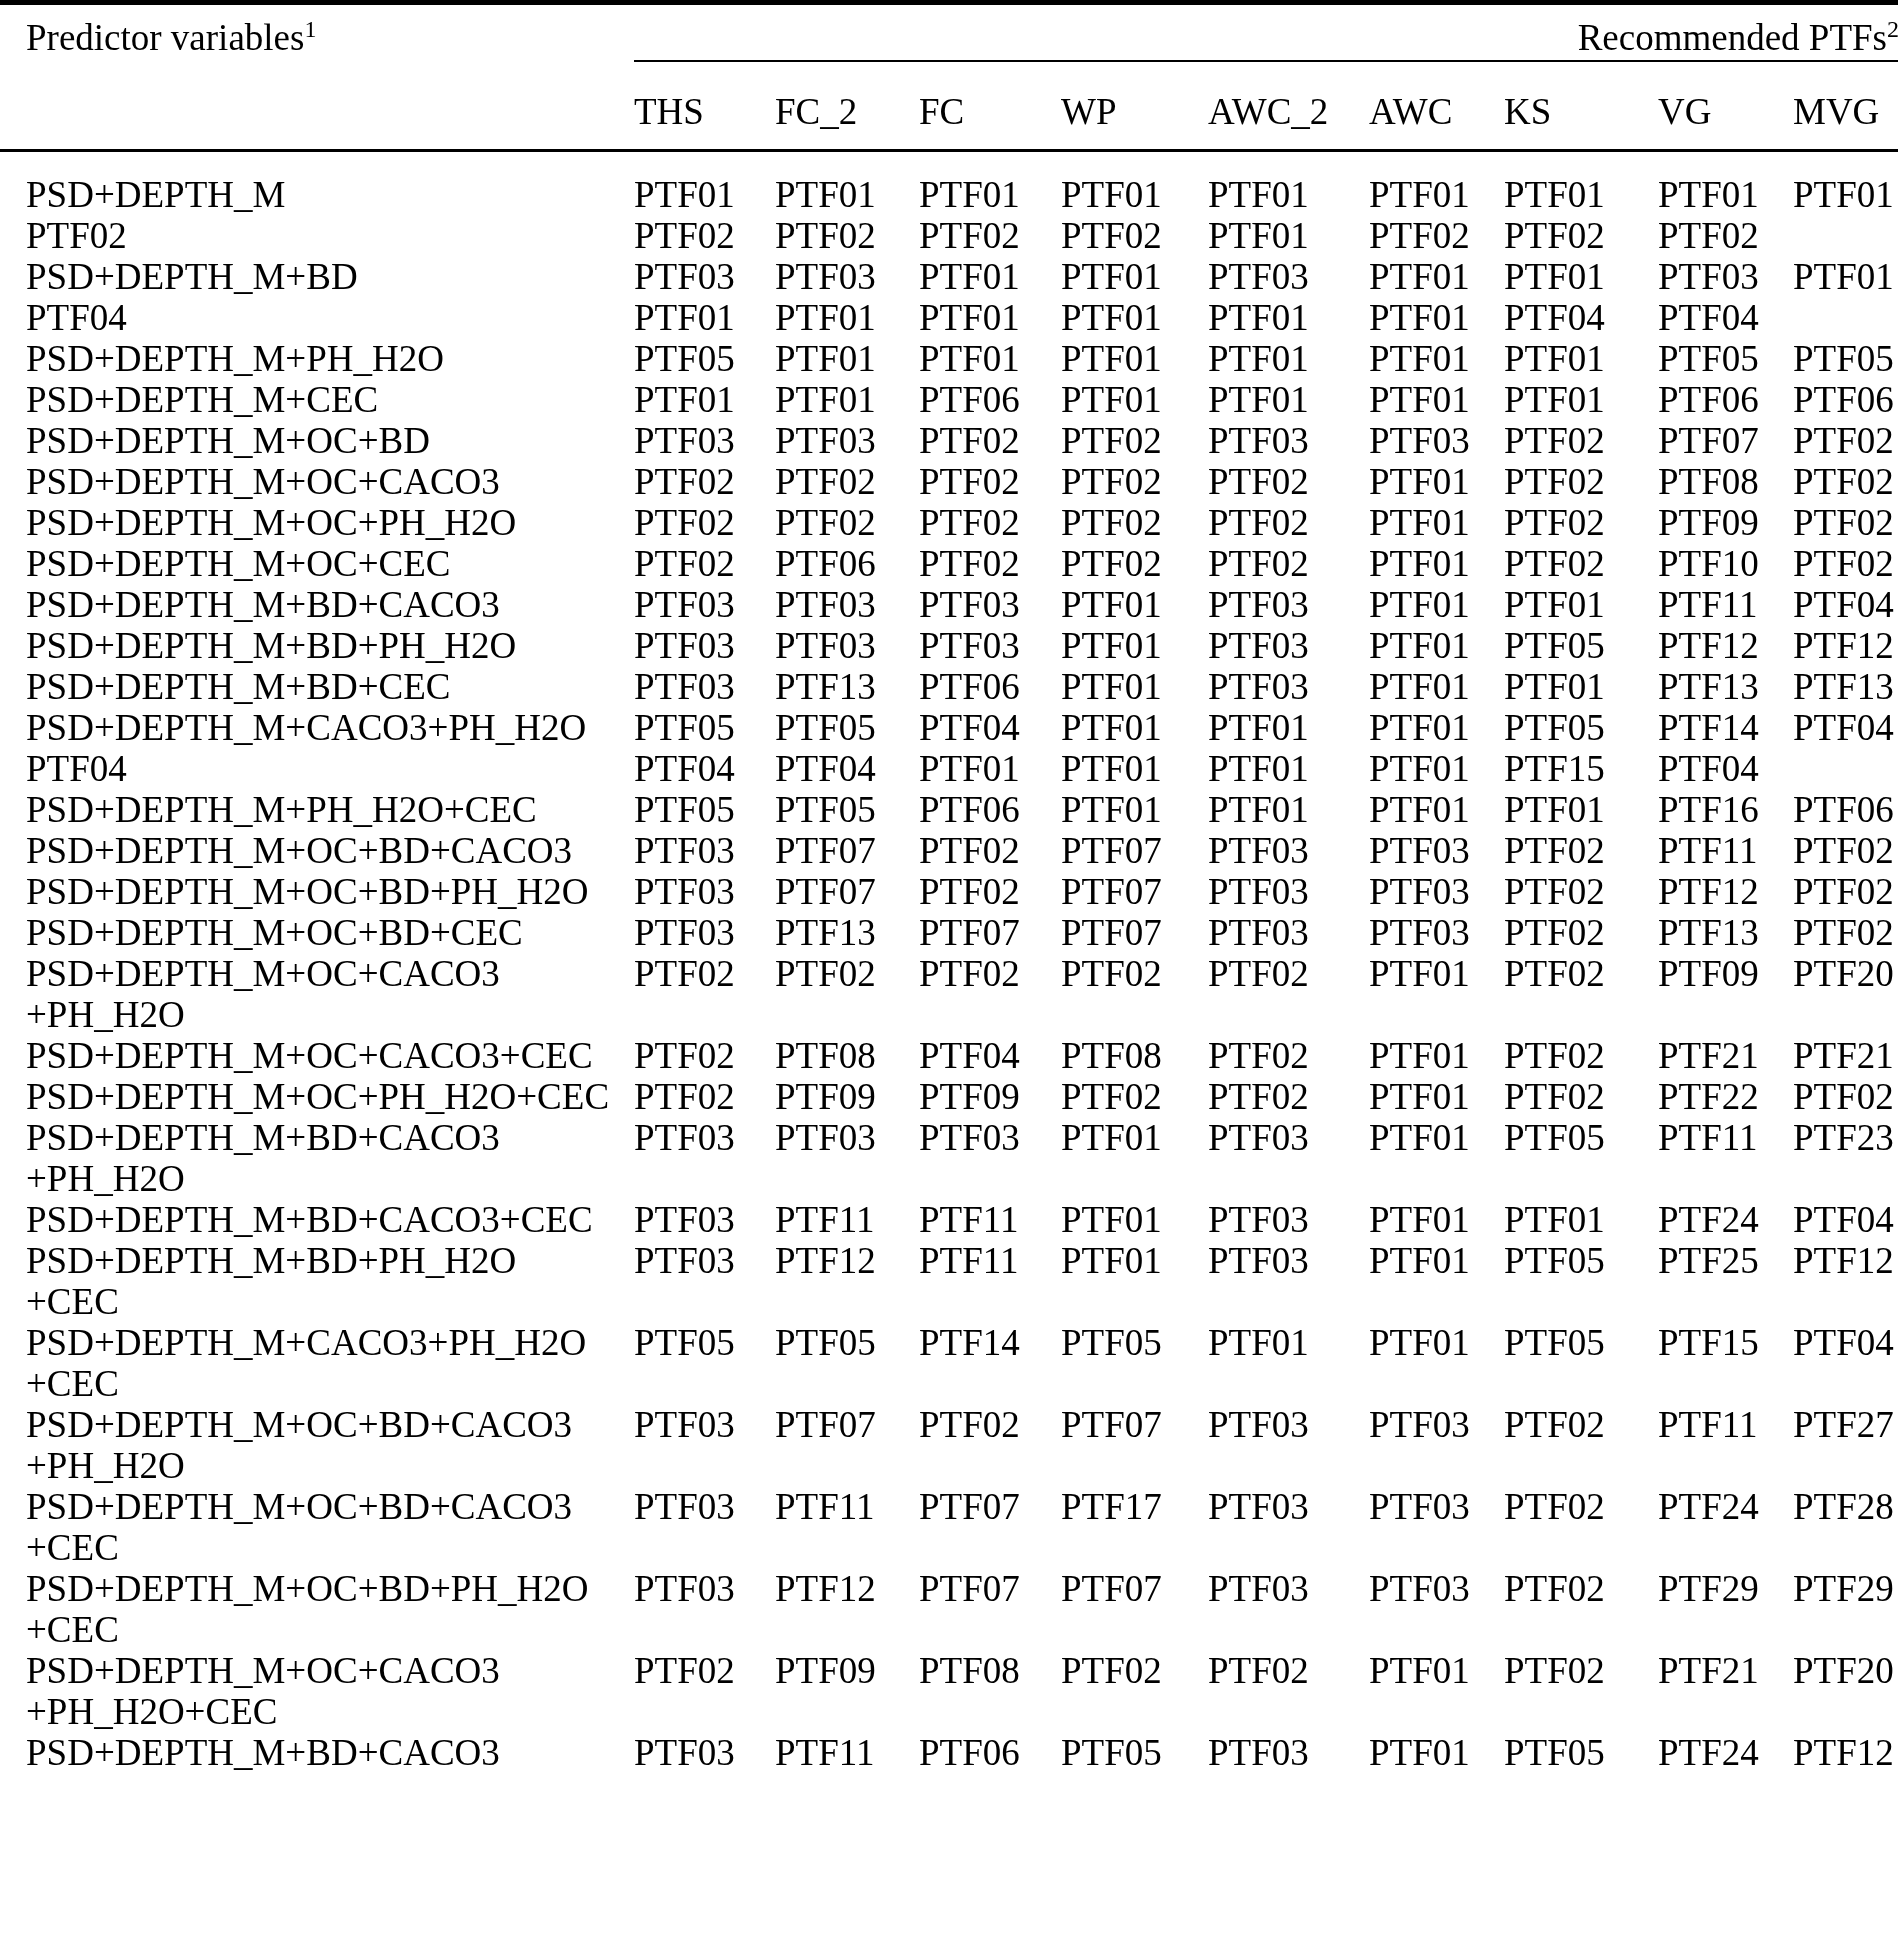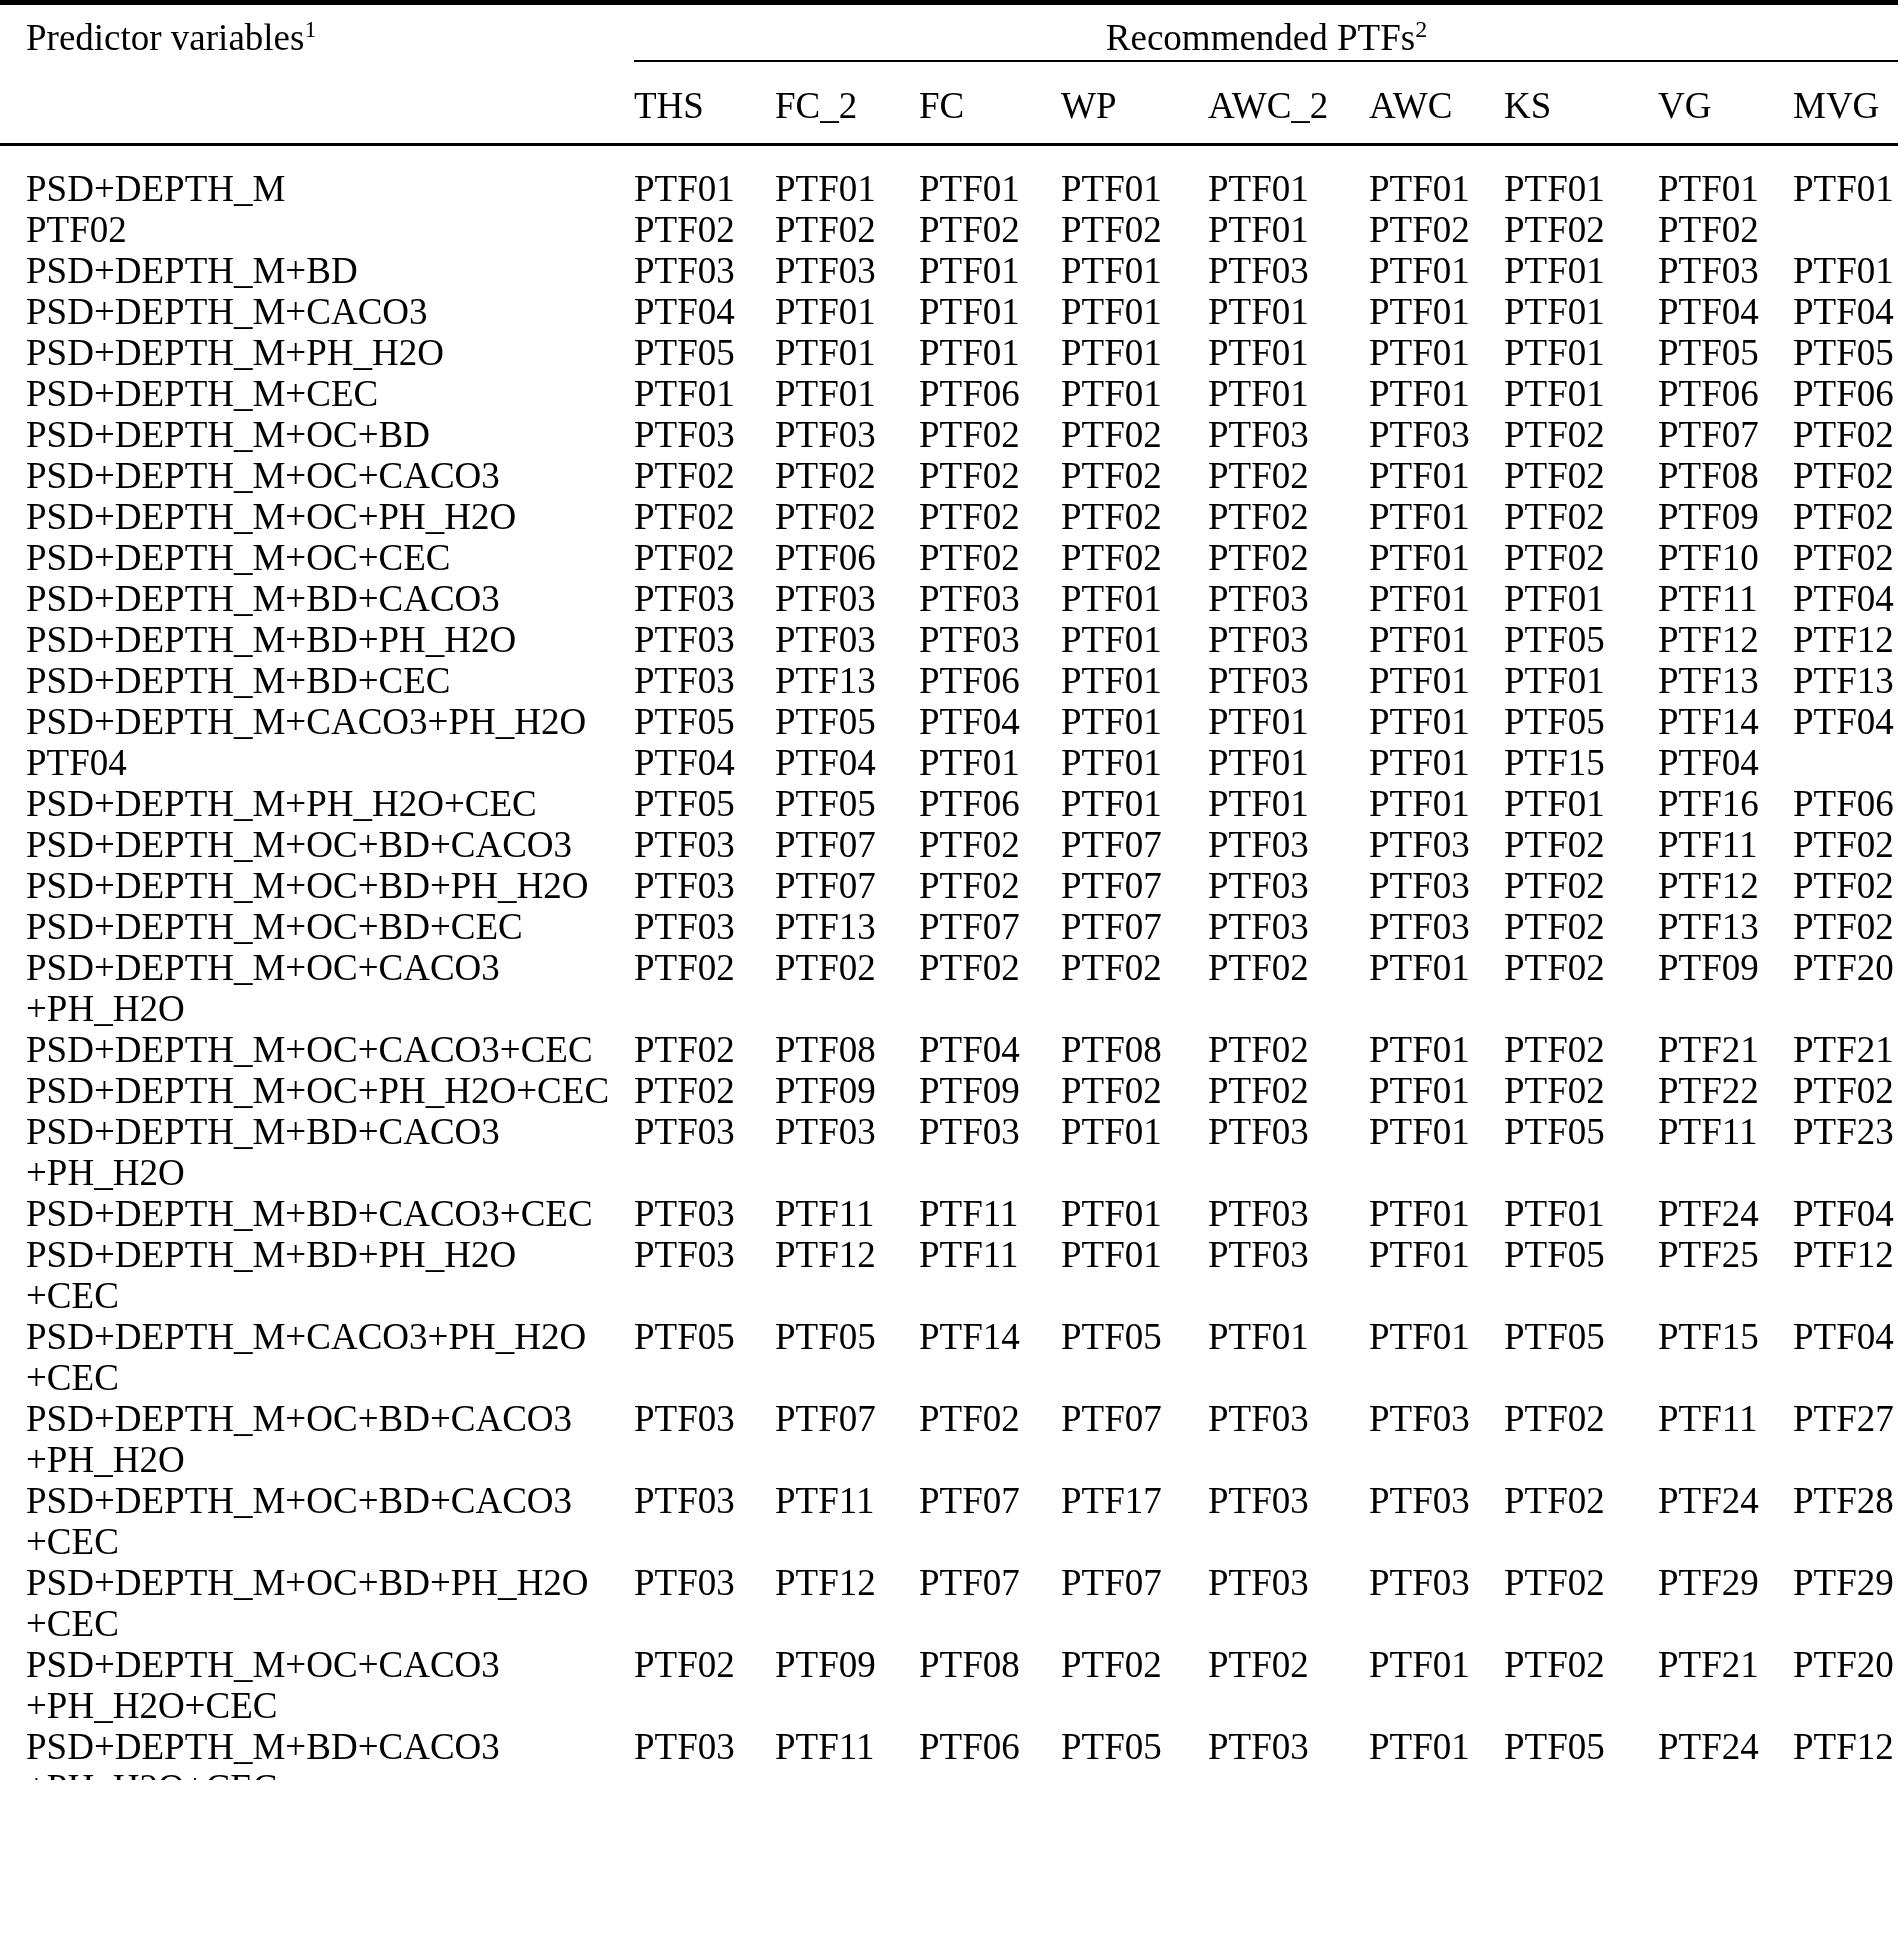--- a/index.html
+++ b/index.html
@@ -27,24 +27,24 @@
   
   .grid{
     display:grid;
     grid-template-columns:608px 141px 144px 142px 147px 161px 135px 154px 135px 106px;
   }
   .hrow1{min-height:64px;align-items:start;}
   .hrow1 .cell{padding-top:11px;line-height:44px;}
   .pred-hdr{grid-column:1/2;}
   .group-wrap{
     grid-column:2/11;
-    text-align:center;
+    text-align:right;
     border-bottom:2.8px solid #000;
     padding-top:11px;line-height:44px;
-    margin-bottom:8px;
+    margin-bottom:14px;
   }
   .hrow2 .cell{
     padding-top:14.7px;
     line-height:44px;
     height:59px;
   }
   sup{font-size:24px;line-height:0;vertical-align:super;}
   .tbody{padding-top:22px;padding-bottom:16.5px;}
   .trow .cell{
     line-height:41px;
@@ -109,21 +109,20 @@
         <div class="cell val">PTF03</div>
         <div class="cell val">PTF01</div>
         <div class="cell val">PTF01</div>
         <div class="cell val">PTF03</div>
         <div class="cell val">PTF01</div>
         <div class="cell val">PTF01</div>
         <div class="cell val">PTF03</div>
         <div class="cell val">PTF01</div>
       </div>
       <div class="grid trow">
-        <div class="cell pred">PSD+DEPTH_M+CACO3</div>
         <div class="cell val">PTF04</div>
         <div class="cell val">PTF01</div>
         <div class="cell val">PTF01</div>
         <div class="cell val">PTF01</div>
         <div class="cell val">PTF01</div>
         <div class="cell val">PTF01</div>
         <div class="cell val">PTF01</div>
         <div class="cell val">PTF04</div>
         <div class="cell val">PTF04</div>
       </div>

